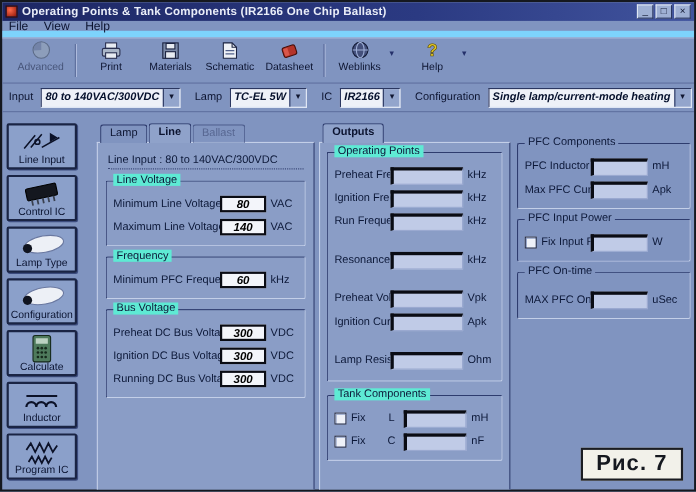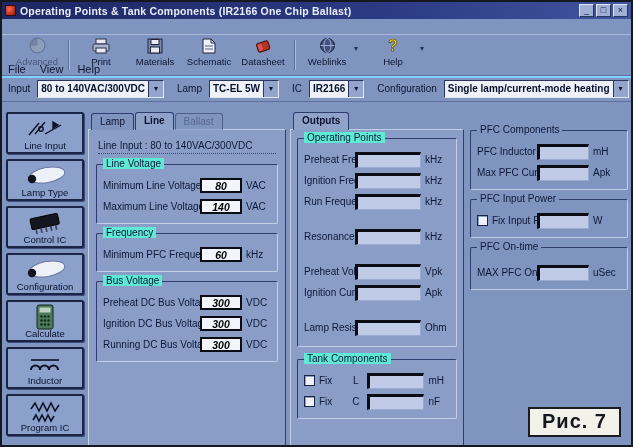--- a/index.html
+++ b/index.html
@@ -19,21 +19,21 @@
   .winbtns{ display:flex; gap:2px; }
   .winbtn{
     width:15px; height:13px; background:#9fb0d4; border:1px solid;
     border-color:#dfe6f4 #2a3660 #2a3660 #dfe6f4;
     font-size:9px; line-height:11px; text-align:center; color:#101630; cursor:default;
   }
   
   .menubar{
     position:absolute; left:0; top:17px; right:0; height:15px;
     display:flex; align-items:center; gap:14px; padding:0 6px;
-    font-size:11px; color:#0c1430; border-bottom:3px solid #7dd3fc;margin-top:44px;
+    font-size:11px; color:#0c1430; border-bottom:6px solid #7dd3fc;
   }
   
   .toolbar{
     position:absolute; left:0; top:32px; right:0; height:42px;
     display:flex; align-items:center; padding:2px 6px 2px 8px;
     border-bottom:1px solid #5f70a0; box-shadow:inset 0 1px 0 #aab8da;
   }
   .toolbtn{
     width:54px; height:36px; display:flex; flex-direction:column; align-items:center;
     justify-content:flex-start; gap:1px; font-size:9.5px; color:#0c1430; cursor:default;
@@ -45,33 +45,33 @@
   
   .selrow{
     position:absolute; left:0; top:74px; right:0; height:26px;
     display:flex; align-items:center; gap:5px; padding:0 4px;
     font-size:10px; color:#0c1430; border-bottom:1px solid #5f70a0;
   }
   .sel-label{ white-space:nowrap; padding:0 2px;text-align:right; }
   .combo{
     height:18px; background:#eef1f8; border:1px solid;
     border-color:#2a3660 #dfe6f4 #dfe6f4 #2a3660;
-    display:flex; align-items:center;
+    display:flex; align-items:center;font-style:italic;
   }
   .combo-text{ flex:1; font-size:10px; color:#05102c; padding:0 3px; white-space:nowrap; overflow:hidden; font-weight:bold; }
   .combo-arrow{
     width:15px; height:16px; background:#93a5cc; border-left:1px solid #2a3660;
     font-size:7px; line-height:16px; text-align:center; color:#101630;
   }
   
   .main{ position:absolute; left:0; top:100px; right:0; bottom:0; }
   
   .sidebar{ position:absolute; left:4px; top:10px; width:80px; }
   .side-btn{
-    width:78px; height:42px; margin-bottom:5px; background:#8ba0ca;
+    width:64px; height:42px; margin-bottom:5px; background:#8ba0ca;
     border:2px solid #1a2444; border-radius:2px; position:relative;
     display:flex; flex-direction:column; align-items:center; justify-content:flex-end;
     padding-bottom:1px; cursor:default; box-shadow:1px 1px 0 #3c4c7e;
   }
   .side-btn .sb-icon{ position:absolute; top:2px; left:0; right:0; display:flex; justify-content:center; }
   .side-btn .sb-label{ font-size:9.5px; color:#0a1330; line-height:11px; }
   
   .panel{
     position:absolute; background:#8a9dc6;
     border:1px solid; border-color:#c3cfe8 #2e3c6e #2e3c6e #c3cfe8;
@@ -261,43 +261,43 @@
                 <path d="M22 18 L38 9"></path>
                 <circle cx="18" cy="13" r="2.2"></circle>
                 <path d="M30 6 l5 3 l-5 3 Z" fill="#0c1228"></path>
               </g>
             </svg>
         </span>
         <span class="sb-label">Line Input</span>
       </div>
       <div class="side-btn">
         <span class="sb-icon">
-          <svg width="48" height="27">
-              <ellipse cx="26" cy="12" rx="18" ry="7.5" fill="#edf0f6" stroke="#6a78a0" transform="rotate(-10 26 12)"></ellipse>
-              <circle cx="11" cy="16" r="4.2" fill="#10141f"></circle>
-            </svg>
-        </span>
-        <span class="sb-label">Lamp Type</span>
-      </div>
-      <div class="side-btn">
-        <span class="sb-icon">
           <svg width="44" height="26">
               <g transform="rotate(-12 22 13)">
                 <rect x="8" y="6" width="28" height="11" rx="1.5" fill="#14171f" stroke="#000"></rect>
                 <g stroke="#3a4050" stroke-width="1.6">
                   <line x1="12" y1="17" x2="12" y2="22"></line>
                   <line x1="17" y1="17" x2="17" y2="22"></line>
                   <line x1="22" y1="17" x2="22" y2="22"></line>
                   <line x1="27" y1="17" x2="27" y2="22"></line>
                   <line x1="32" y1="17" x2="32" y2="22"></line>
                 </g>
               </g>
             </svg>
         </span>
         <span class="sb-label">Control IC</span>
+      </div>
+      <div class="side-btn">
+        <span class="sb-icon">
+          <svg width="48" height="27">
+              <ellipse cx="26" cy="12" rx="18" ry="7.5" fill="#edf0f6" stroke="#6a78a0" transform="rotate(-10 26 12)"></ellipse>
+              <circle cx="11" cy="16" r="4.2" fill="#10141f"></circle>
+            </svg>
+        </span>
+        <span class="sb-label">Lamp Type</span>
       </div>
       <div class="side-btn">
         <span class="sb-icon">
           <svg width="48" height="27">
               <ellipse cx="26" cy="12" rx="18" ry="7.5" fill="#edf0f6" stroke="#6a78a0" transform="rotate(-10 26 12)"></ellipse>
               <circle cx="11" cy="16" r="4.2" fill="#10141f"></circle>
             </svg>
         </span>
         <span class="sb-label">Configuration</span>
       </div>

